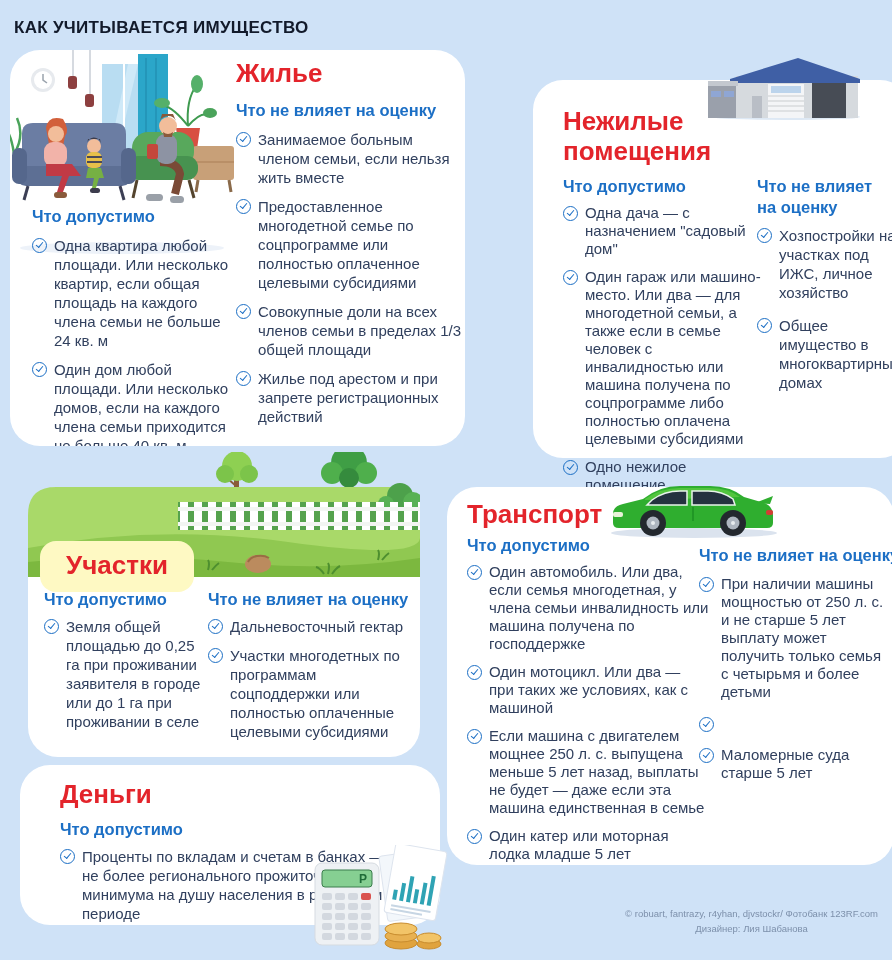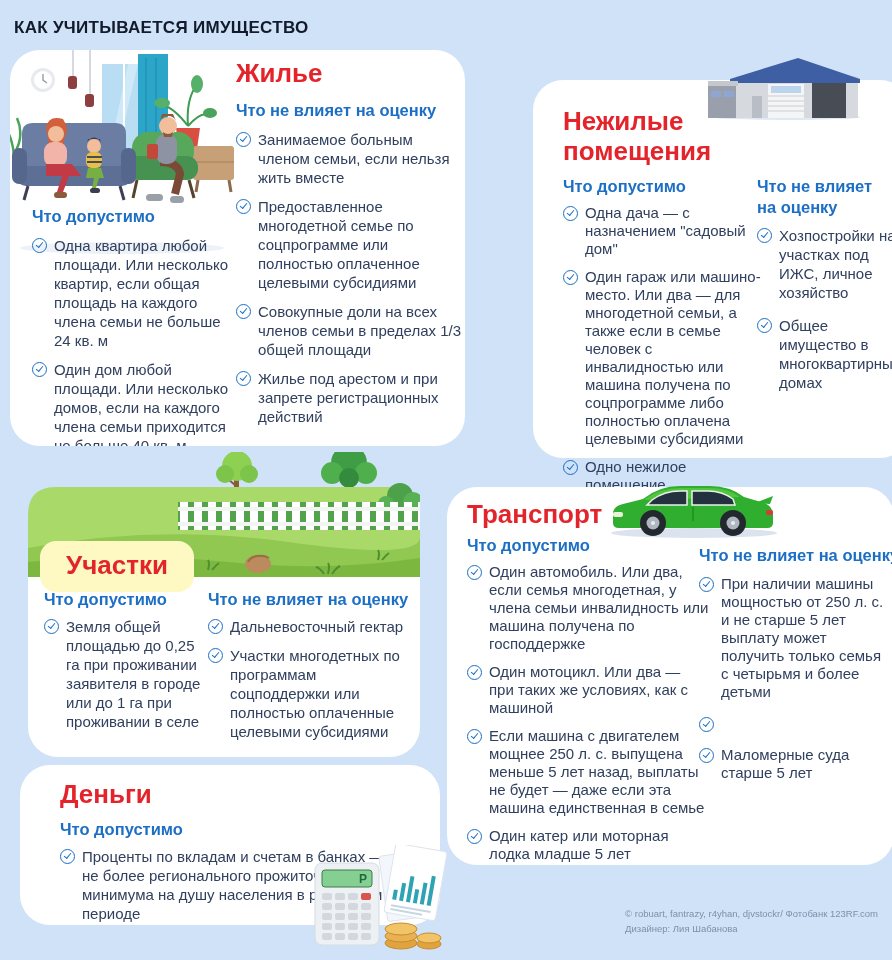--- a/index.html
+++ b/index.html
@@ -29,21 +29,21 @@
   }
   .txt { flex:1; }
   .illo { position:absolute; }
   .plots-label {
     position:absolute; left:12px; top:8px; background:#fef9c3; border-radius:16px;
     padding:9px 26px 11px 26px;
     margin-top:46px;
   }
   .plots-label .lbl { color:#e3242b; font-weight:bold; font-size:26px; }
   .footer {
-    position:absolute; right:14px; top:906px; text-align:left;
+    position:absolute; right:14px; top:906px; text-align:center;
     font-size:9.5px; line-height:15px; color:#7d90ab;
   }
 </style>
 </head>
 <body>
 
 <div class="stage">
 
   <div class="page-title">КАК УЧИТЫВАЕТСЯ ИМУЩЕСТВО</div>
 

